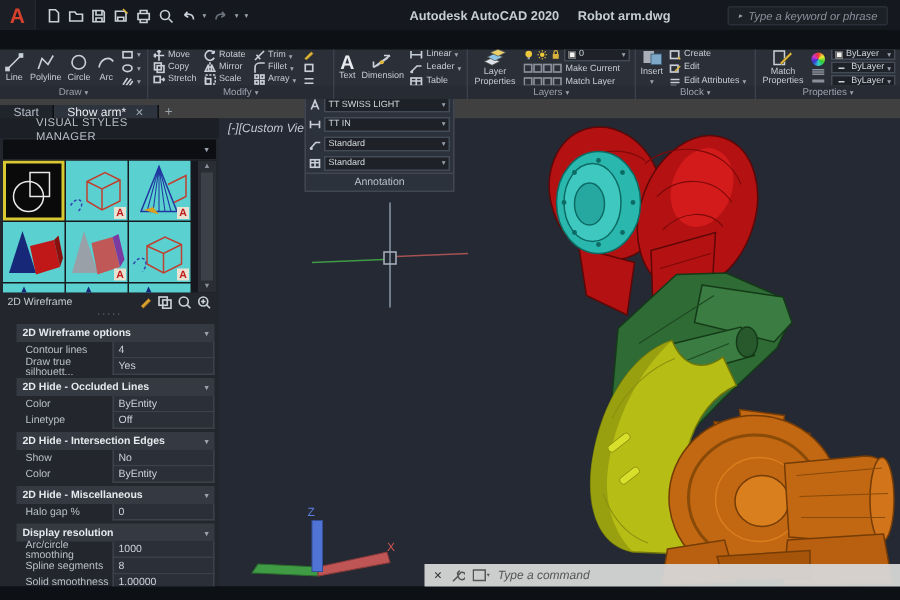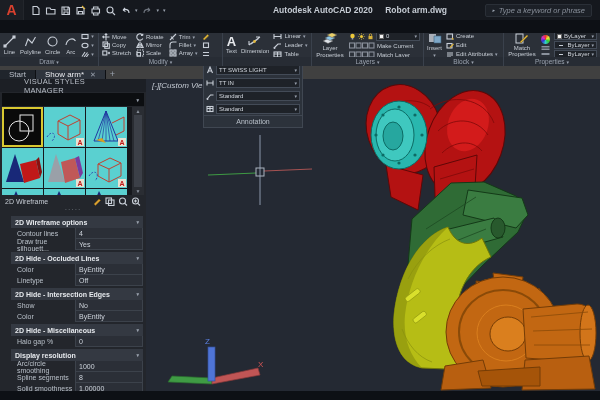--- a/index.html
+++ b/index.html
@@ -806,16 +806,27 @@
       <div class="dd fdd">
         <span>Standard</span>
         <span class="cd">▾</span>
       </div>
     </div>
     <div class="flabel">
       <span>Annotation</span>
     </div>
   </div>
 
+  <div class="cmdbar">
+    <span style="font-size:7px;color:#333">✕</span>
+    <svg width="10" height="10">
+        <path d="M2,8.5 L5.5,5 M5.5,5 A2.5,2.5 0 1 0 7.5,2.5 L6,4 L5,3 L6.5,1.5 A2.5,2.5 0 0 0 5.5,5" fill="none" stroke="#555" stroke-width="1"></path>
+      </svg>
+    <svg width="12" height="9">
+        <rect x="0.5" y="1" width="8" height="7" fill="none" stroke="#555" stroke-width="1"></rect>
+        <path d="M9.5,3.5 L11.5,3.5 L10.5,5.5 Z" fill="#555"></path>
+      </svg>
+    <span class="prompt">Type a command</span>
+  </div>
 
   <div class="statusstrip"></div>
 
 </div>
 
 </body></html>

